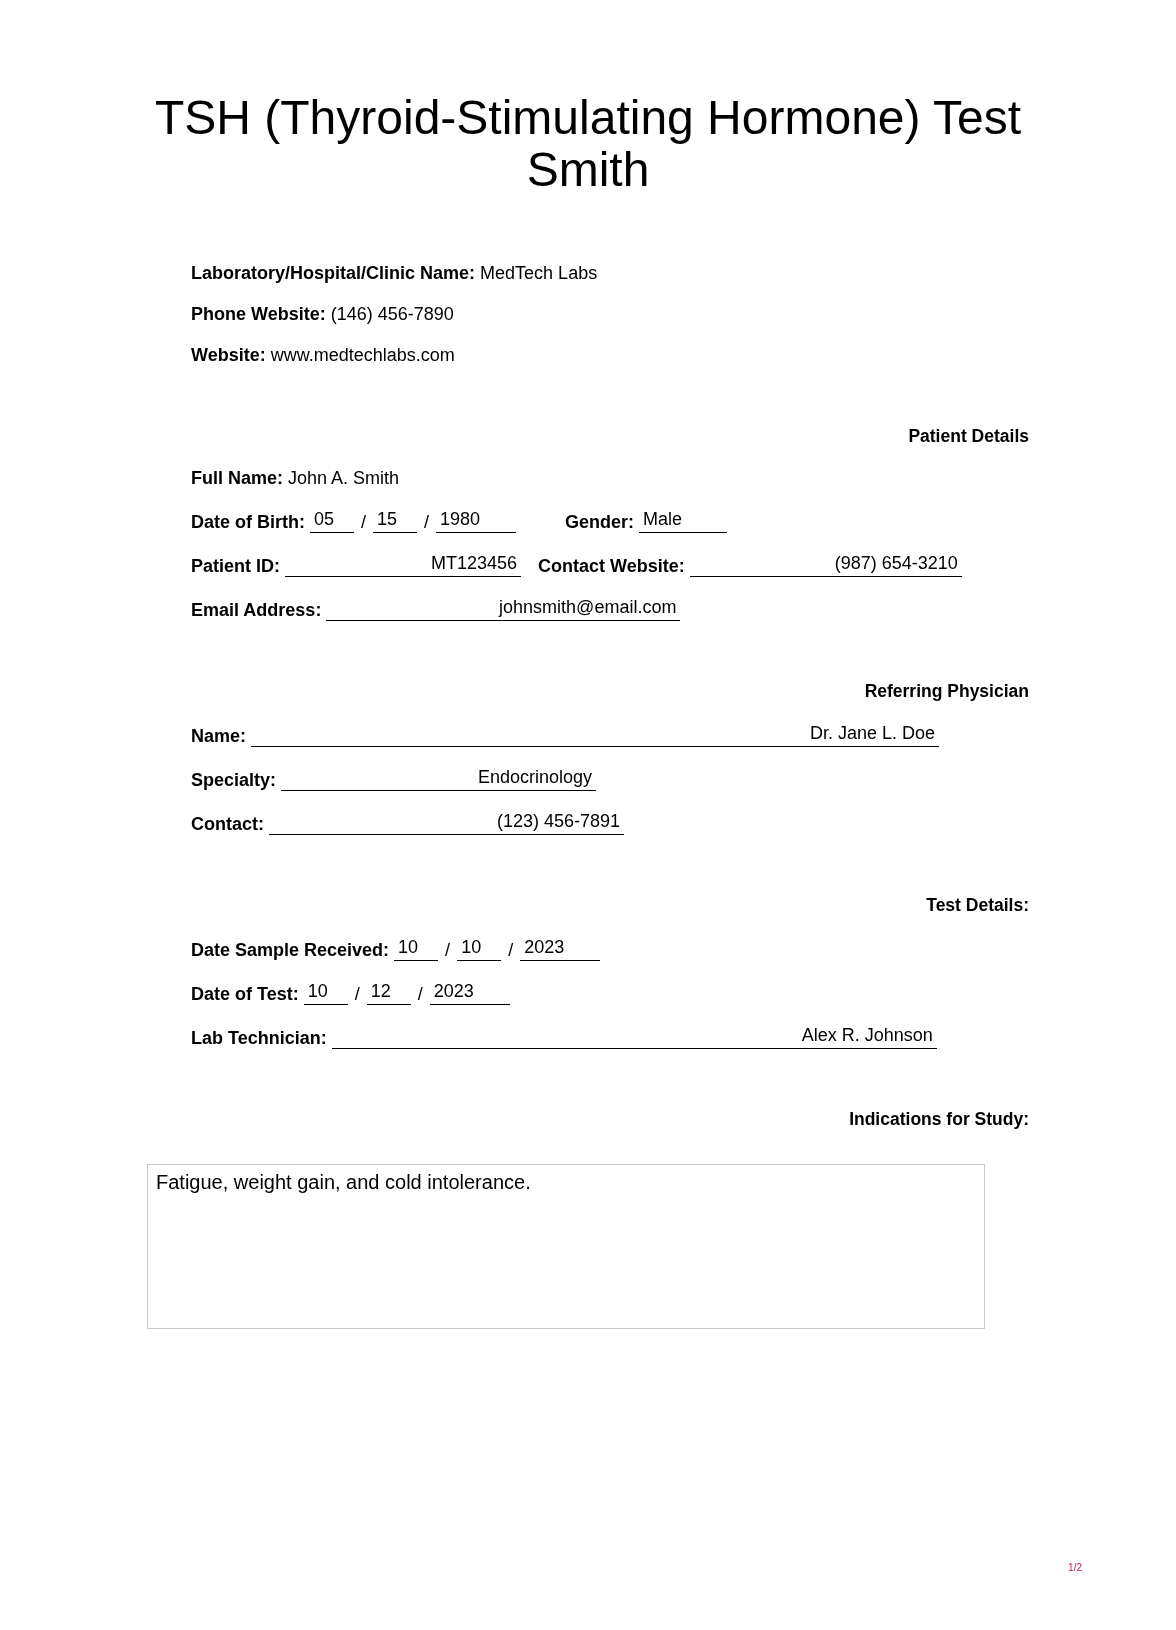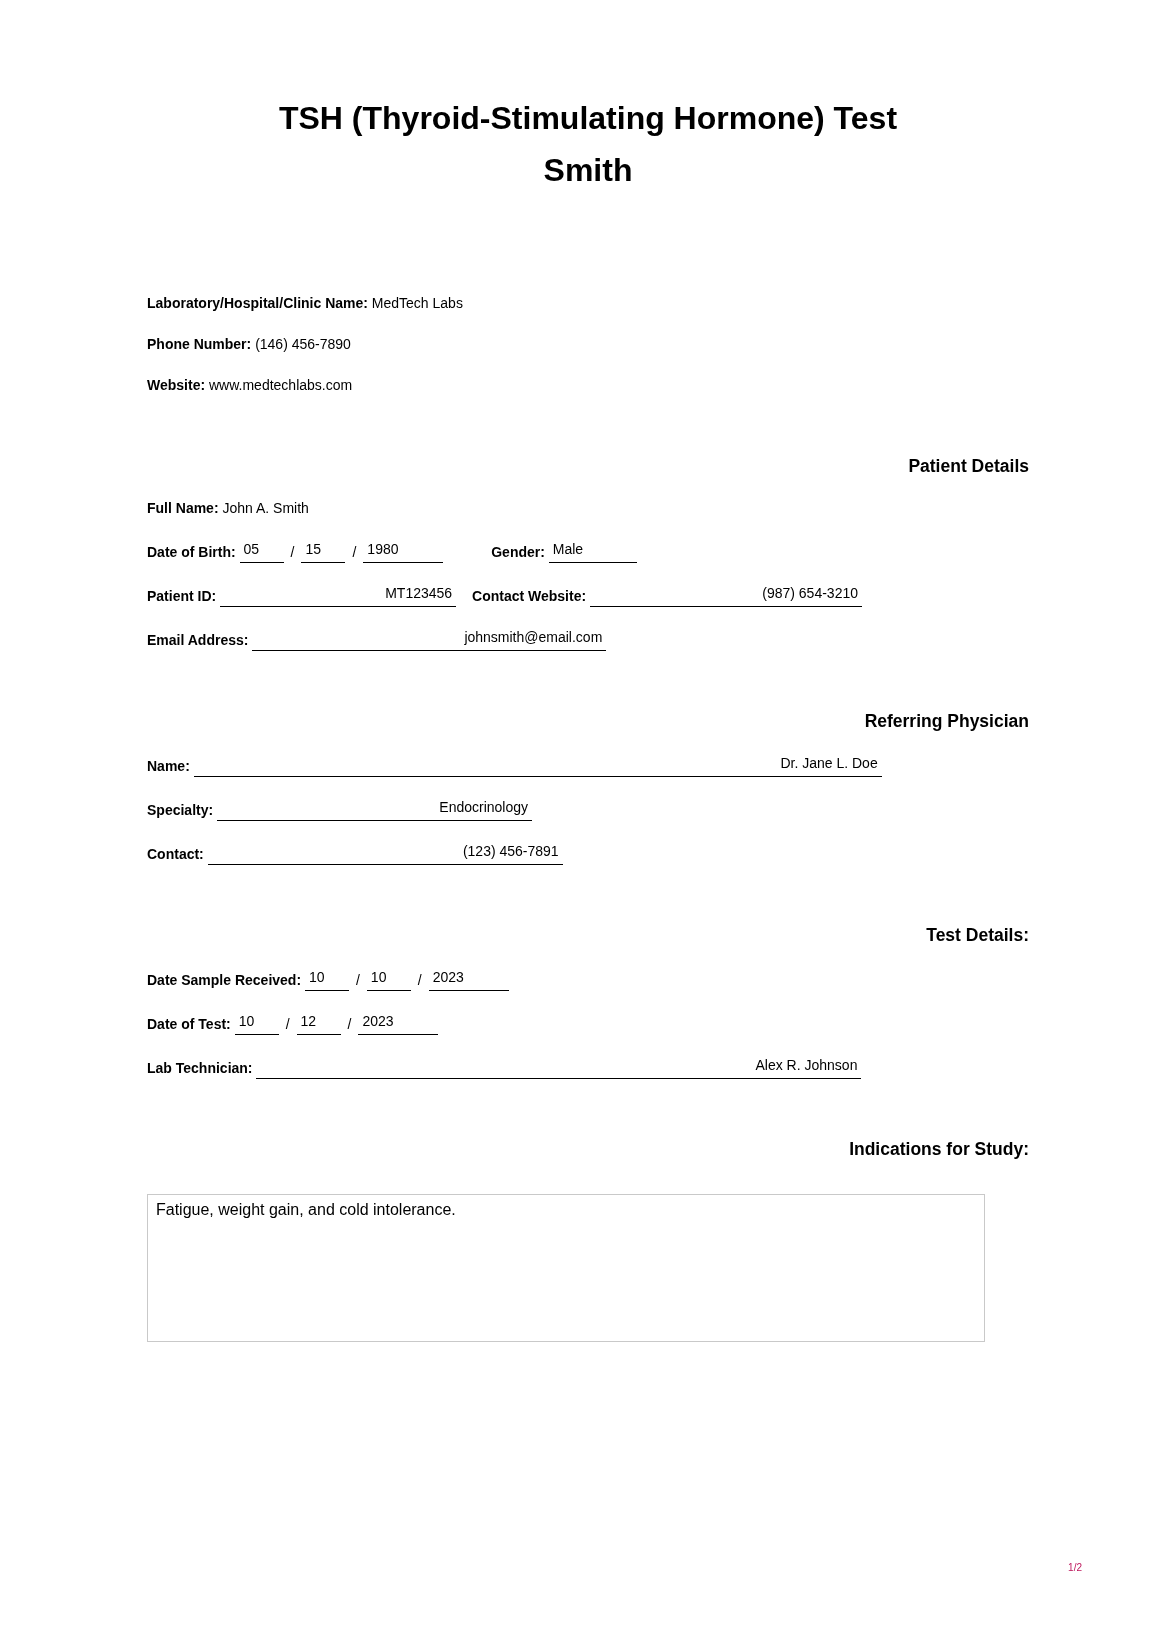--- a/index.html
+++ b/index.html
@@ -10,30 +10,31 @@
     position: relative;
     font-family: "Liberation Sans", sans-serif;
     color: #000;
     overflow: hidden;
   }
   .page {
     padding: 92px 147px 0 147px;
   }
   .doc-title {
     text-align: center;
-    font-weight: bold;
-    font-size: 32px;
+    font-weight: normal;
+    font-size: 48px;
     line-height: 52px;
-    margin-bottom: 96px;
+    margin-bottom: 66px;
   }
   .row {
-    font-size: 14px;
+    font-size: 18px;
     line-height: 22px;
     margin-bottom: 19px;
     white-space: nowrap;
+    margin-left: 44px;
   }
   .label { font-weight: bold; }
   .section-heading {
     font-weight: bold;
     font-size: 17.5px;
     margin-top: 60px;
     margin-bottom: 20px;
     text-align: right;
   }
   .fill {
@@ -55,23 +56,23 @@
   .w-email { min-width: 354px; }
   .w-phys-name { min-width: 688px; }
   .w-specialty { min-width: 315px; }
   .w-phys-contact { min-width: 355px; }
   .w-technician { min-width: 605px; }
   .gender-label { margin-left: 44px; }
   .contact-number-label { margin-left: 12px; }
   .indications-box {
     margin-top: 34px;
     width: 838px;
-    height: 148px;
+    height: 165px;
     border: 1px solid #c9c9c9;
-    font-size: 16px;
+    font-size: 20px;
     padding: 6px 8px;
     white-space: normal;
   }
   .page-number {
     position: absolute;
     right: 94px;
     top: 1562px;
     font-size: 10px;
     color: #be185d;
   }
@@ -84,21 +85,21 @@
   <div class="doc-title">
     <div>TSH (Thyroid-Stimulating Hormone) Test</div>
     <div>Smith</div>
   </div>
 
   <div class="row">
     <span class="label">Laboratory/Hospital/Clinic Name:</span>
     <span>MedTech Labs</span>
   </div>
   <div class="row">
-    <span class="label">Phone Number:</span>
+    <span class="label">Phone Website:</span>
     <span>(146) 456-7890</span>
   </div>
   <div class="row">
     <span class="label">Website:</span>
     <span>www.medtechlabs.com</span>
   </div>
 
   <div class="section-heading">Patient Details</div>
 
   <div class="row">

